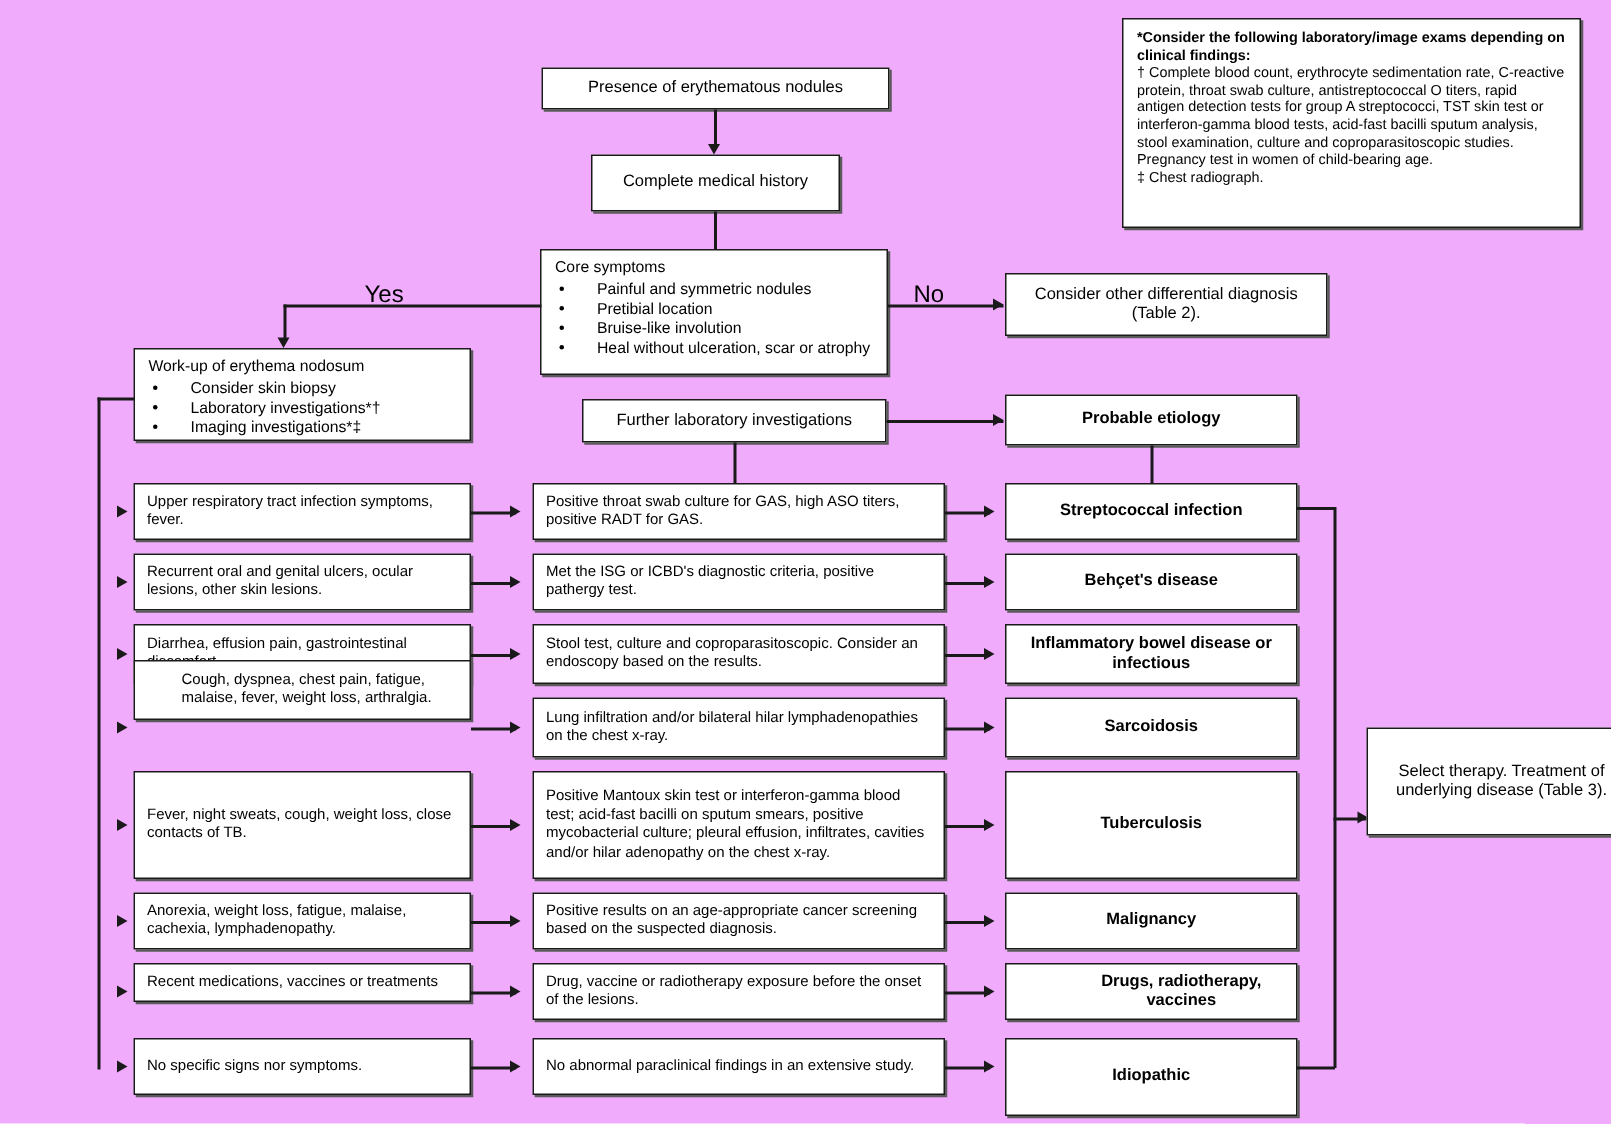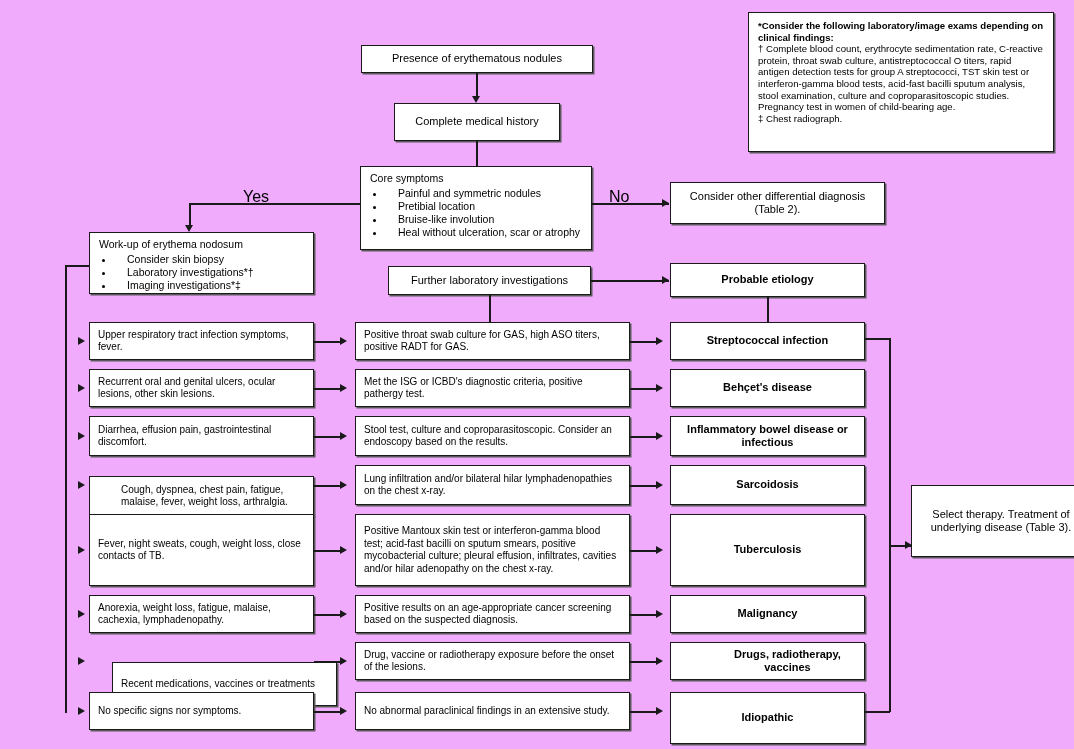--- a/index.html
+++ b/index.html
@@ -153,21 +153,21 @@
   <div class="arrR" style="left:340px;top:432px;"></div>
   <div class="box lft t10 pad8" style="left:355px;top:416px;width:275px;height:40px;">
     <span class="txt">Stool test, culture and coproparasitoscopic. Consider an endoscopy based on the results.</span>
   </div>
   <div class="h ln" style="left:630px;top:436px;width:30px;"></div>
   <div class="arrR" style="left:656px;top:432px;"></div>
   <div class="box ctr t11 bold pad8" style="left:670px;top:416px;width:195px;height:40px;">
     <span class="txt">Inflammatory bowel disease or infectious</span>
   </div>
 
-  <div class="box lft t10 pad8" style="left:89px;top:476px;width:225px;height:40px;padding-left:31px;">
+  <div class="box lft t10 pad8" style="left:89px;top:440px;width:225px;height:40px;padding-left:31px;">
     <span class="txt">Cough, dyspnea, chest pain, fatigue, malaise, fever, weight loss, arthralgia.</span>
   </div>
   <div class="arrR" style="left:78px;top:481px;"></div>
   <div class="h ln" style="left:314px;top:485px;width:30px;"></div>
   <div class="arrR" style="left:340px;top:481px;"></div>
   <div class="box lft t10 pad8" style="left:355px;top:465px;width:275px;height:40px;">
     <span class="txt">Lung infiltration and/or bilateral hilar lymphadenopathies on the chest x-ray.</span>
   </div>
   <div class="h ln" style="left:630px;top:485px;width:30px;"></div>
   <div class="arrR" style="left:656px;top:481px;"></div>
@@ -198,21 +198,21 @@
   <div class="arrR" style="left:340px;top:610px;"></div>
   <div class="box lft t10 pad8" style="left:355px;top:595px;width:275px;height:38px;">
     <span class="txt">Positive results on an age-appropriate cancer screening based on the suspected diagnosis.</span>
   </div>
   <div class="h ln" style="left:630px;top:614px;width:30px;"></div>
   <div class="arrR" style="left:656px;top:610px;"></div>
   <div class="box ctr t11 bold pad8" style="left:670px;top:595px;width:195px;height:38px;">
     <span class="txt">Malignancy</span>
   </div>
 
-  <div class="box lft t10 pad8" style="left:89px;top:662px;width:225px;height:44px;margin-left:23px;">
+  <div class="box lft t10 pad8" style="left:89px;top:642px;width:225px;height:26px;">
     <span class="txt">Recent medications, vaccines or treatments</span>
   </div>
   <div class="arrR" style="left:78px;top:657px;"></div>
   <div class="h ln" style="left:314px;top:661px;width:30px;"></div>
   <div class="arrR" style="left:340px;top:657px;"></div>
   <div class="box lft t10 pad8" style="left:355px;top:642px;width:275px;height:38px;">
     <span class="txt">Drug, vaccine or radiotherapy exposure before the onset of the lesions.</span>
   </div>
   <div class="h ln" style="left:630px;top:661px;width:30px;"></div>
   <div class="arrR" style="left:656px;top:657px;"></div>

